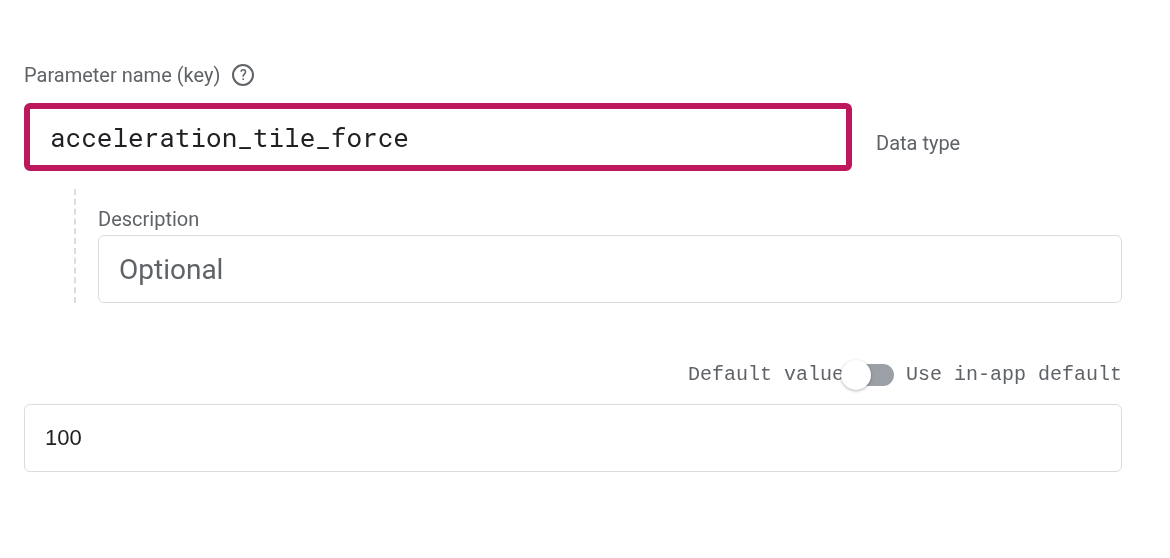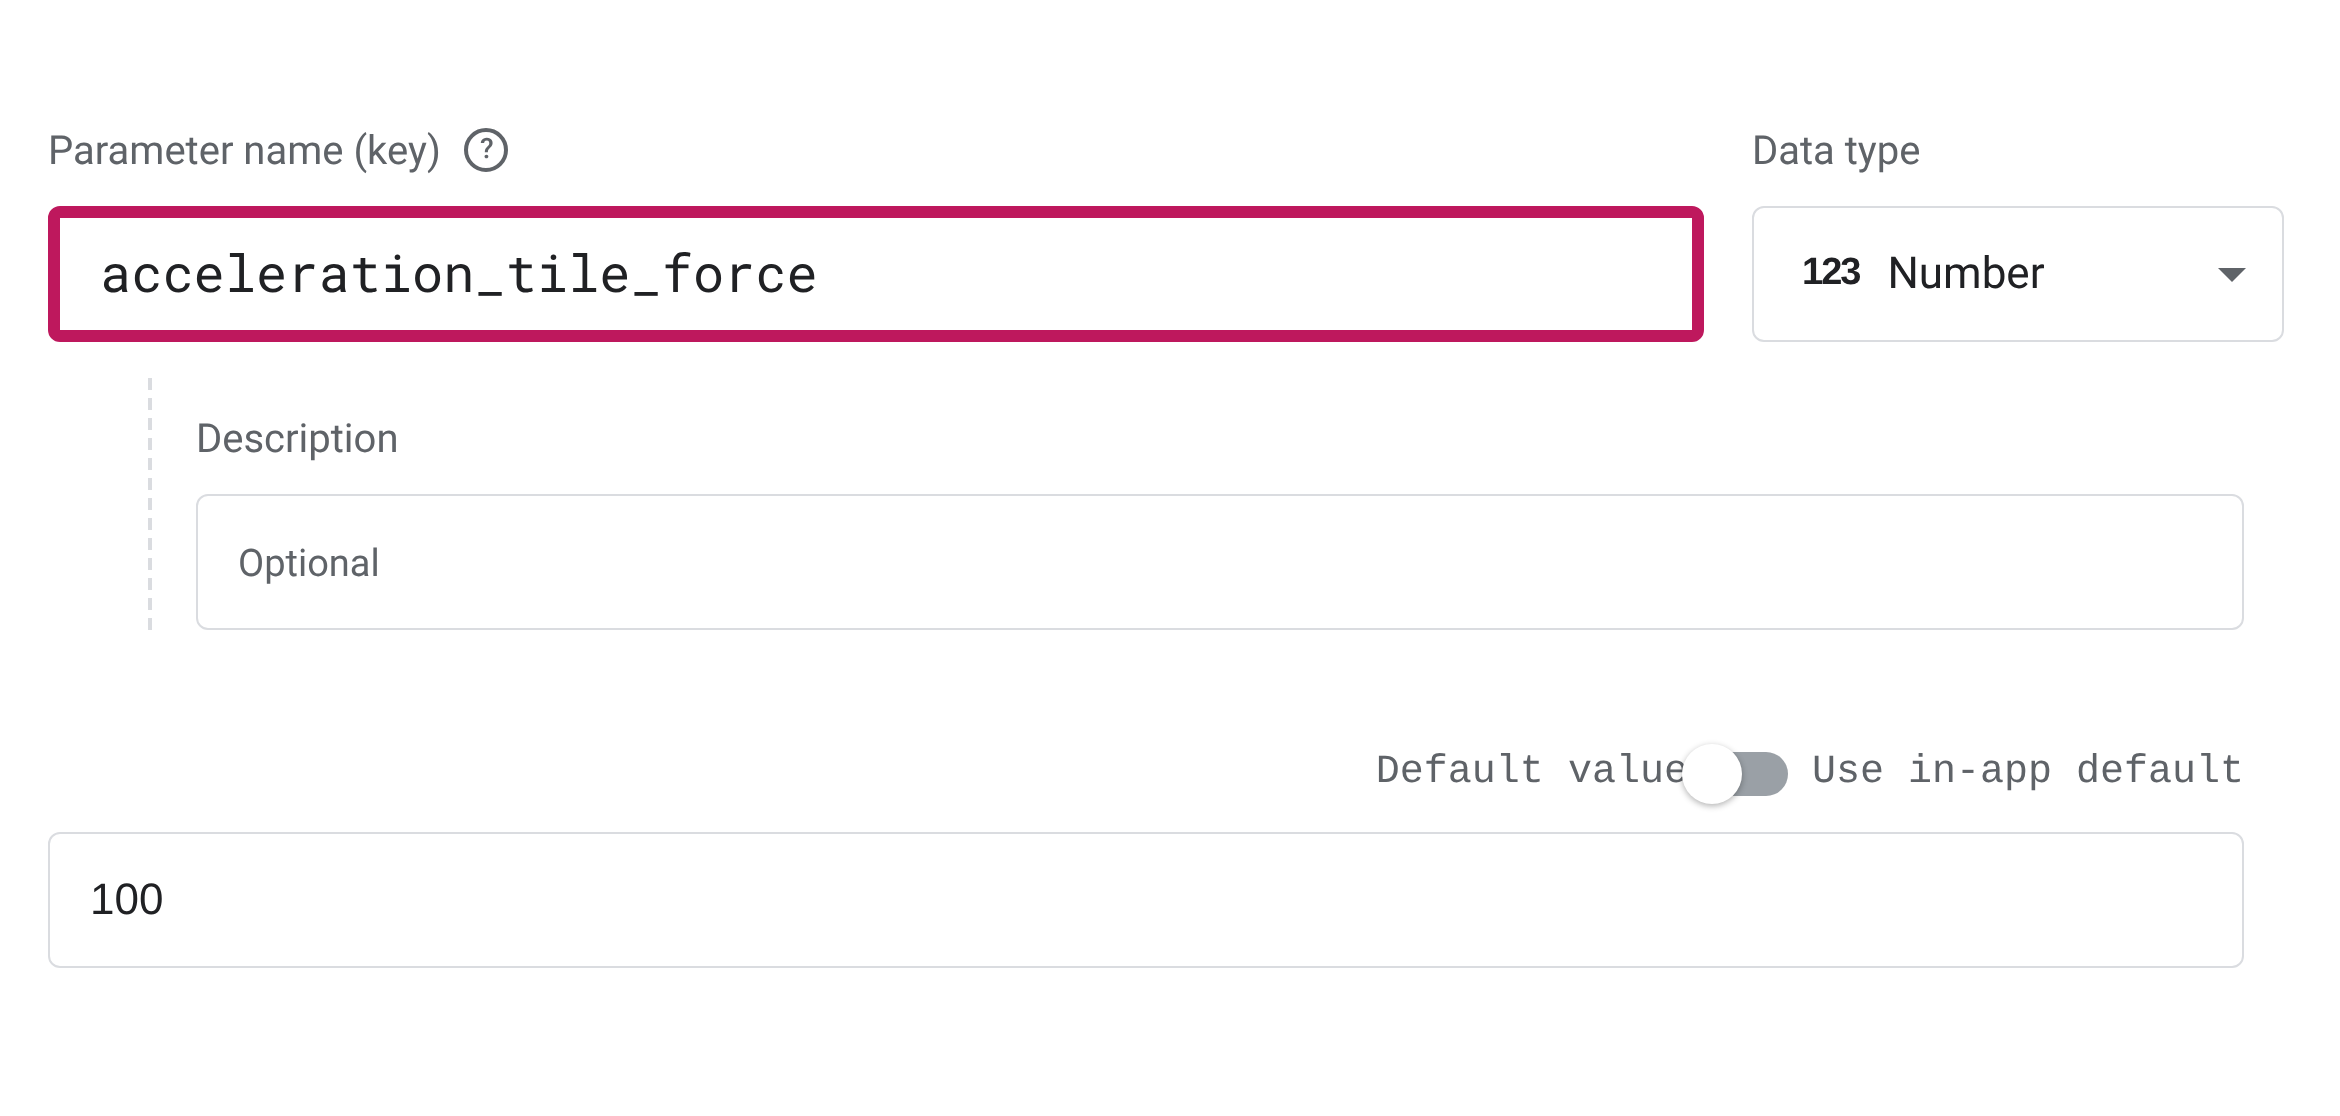--- a/index.html
+++ b/index.html
@@ -112,30 +112,30 @@
       border-left: 2px dashed #dadce0;
     }
     .description-group {
       flex: 1;
       padding-top: 18px;
       padding-right: 24px;
     }
     .description-label {
       font-size: 20px;
       color: #5f6368;
-      margin-bottom: 16px;
+      margin-bottom: 4px;
       display: block;
     }
     .description-input {
       width: 100%;
       height: 68px;
       border: 1px solid #dadce0;
       border-radius: 6px;
       padding: 0 20px;
-      font-size: 19px;
+      font-size: 28px;
       color: #5f6368;
       outline: none;
       font-family: inherit;
     }
     .description-input::placeholder {
       color: #5f6368;
     }
 
     .default-section {
       margin-top: 60px;
@@ -200,25 +200,20 @@
       <span class="field-label">Parameter name (key)</span>
       <span class="help-icon">?</span>
     </div>
     <input type="text" class="text-input" value="acceleration_tile_force" style="">
   </div>
 
   <div class="field-group data-type-group">
     <div class="label-row">
       <span class="field-label">Data type</span>
     </div>
-    <div class="select-box">
-      <span class="type-icon">123</span>
-      <span class="select-value">Number</span>
-      <span class="chevron-down"></span>
-    </div>
   </div>
 </div>
 
 <div class="indented-section">
   <div class="indent-spacer">
     <div class="indent-line"></div>
   </div>
   <div class="description-group">
     <span class="description-label">Description</span>
     <input type="text" class="description-input" placeholder="Optional" style="">

